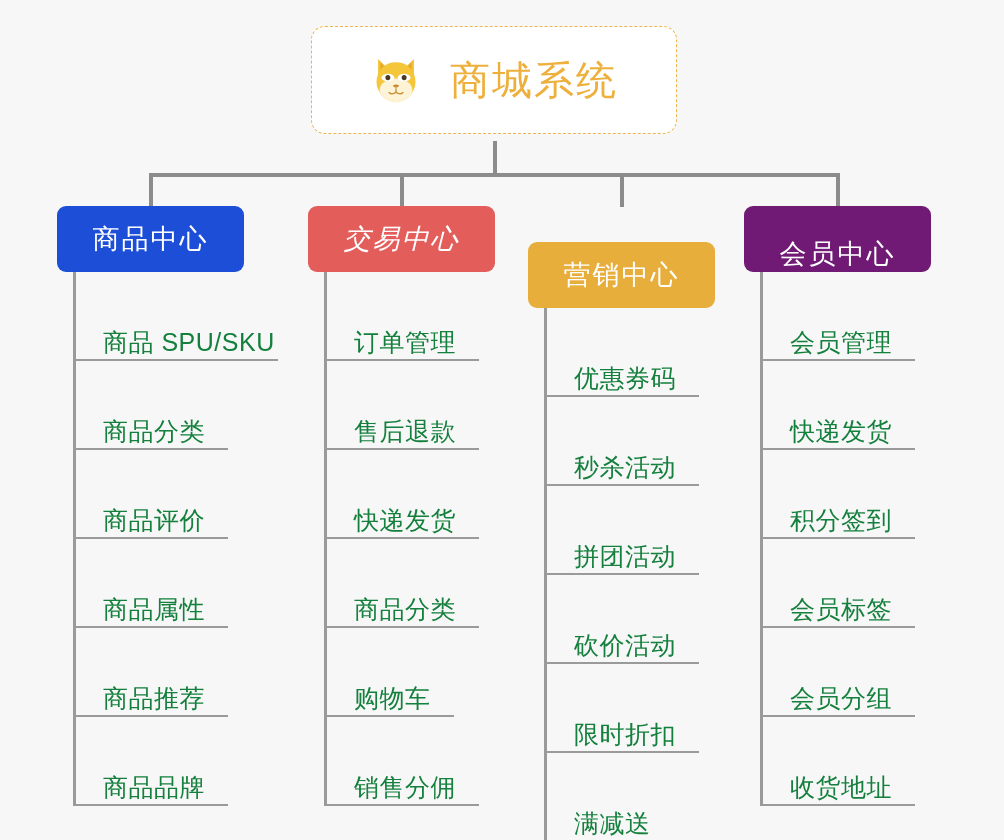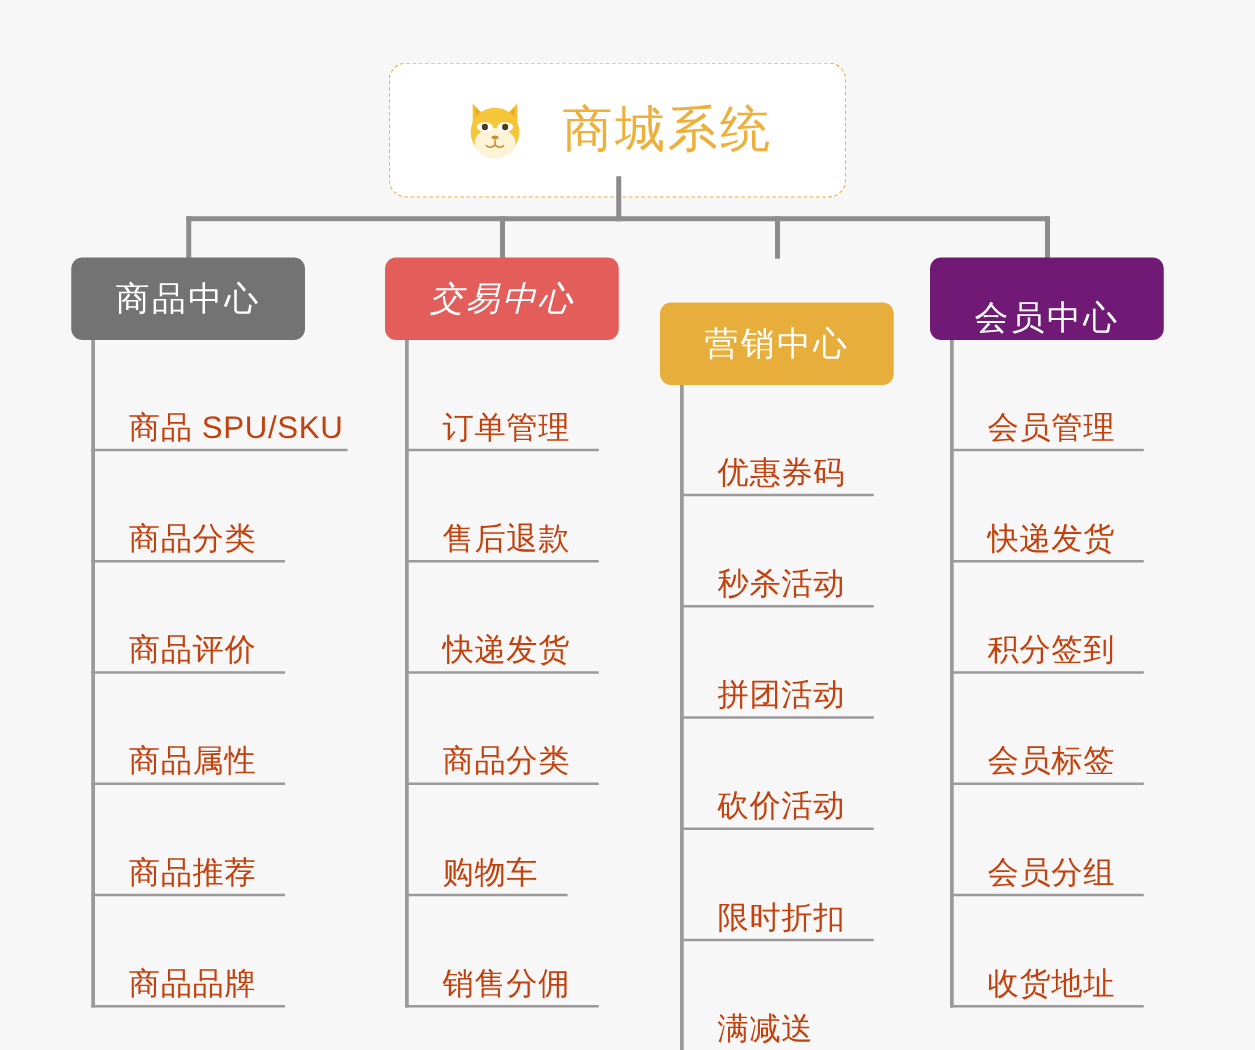--- a/index.html
+++ b/index.html
@@ -21,21 +21,21 @@
   #mindmap {
     position: relative;
     width: 1004px;
     height: 840px;
   }
 
   
   .root-node {
     position: absolute;
     left: 311px;
-    top: 50px;
+    top: 26px;
     width: 366px;
     height: 108px;
     box-sizing: border-box;
     background: #ffffff;
     border: 1.6px dashed #f0b44a;
     border-radius: 14px;
     display: flex;
     align-items: center;
     justify-content: center;
     gap: 28px;
@@ -144,21 +144,21 @@
   .leaf-item .leaf-rule {
     position: absolute;
     left: 0;
     bottom: 0;
     height: 2px;
     background: #9a9a9a;
   }
   .leaf-label {
     font-size: 25px;
     line-height: 1.1;
-    color: #c2410c;
+    color: #15803d;
     white-space: nowrap;
     letter-spacing: 0.5px;
   }
 </style>
 </head>
 <body style="background: rgb(247, 247, 247);">
 
 <div id="mindmap">
 
   <div class="root-node">
@@ -185,21 +185,21 @@
   <div class="conn conn-root-stem" style="background: rgb(140, 140, 140);"></div>
   <div class="conn conn-bus" style="background: rgb(140, 140, 140);"></div>
   <div class="conn conn-drop c1" style="background: rgb(140, 140, 140);"></div>
   <div class="conn conn-drop c2" style="background: rgb(140, 140, 140);"></div>
   <div class="conn conn-drop c3" style="background: rgb(140, 140, 140);"></div>
   <div class="conn conn-drop c4" style="background: rgb(140, 140, 140);"></div>
 
   <div class="columns">
 
     <div class="column col1">
-      <div class="cat-box" style="background: #737373; align-items: center;">
+      <div class="cat-box" style="background: #1d4ed8; align-items: center;">
         <span>商品中心</span>
       </div>
       <div class="leaf-list">
         <div class="leaf-item">
           <span class="leaf-label">商品 SPU/SKU</span>
           <span class="leaf-rule" style="width: 205px;"></span>
         </div>
         <div class="leaf-item">
           <span class="leaf-label">商品分类</span>
           <span class="leaf-rule" style="width: 155px;"></span>

